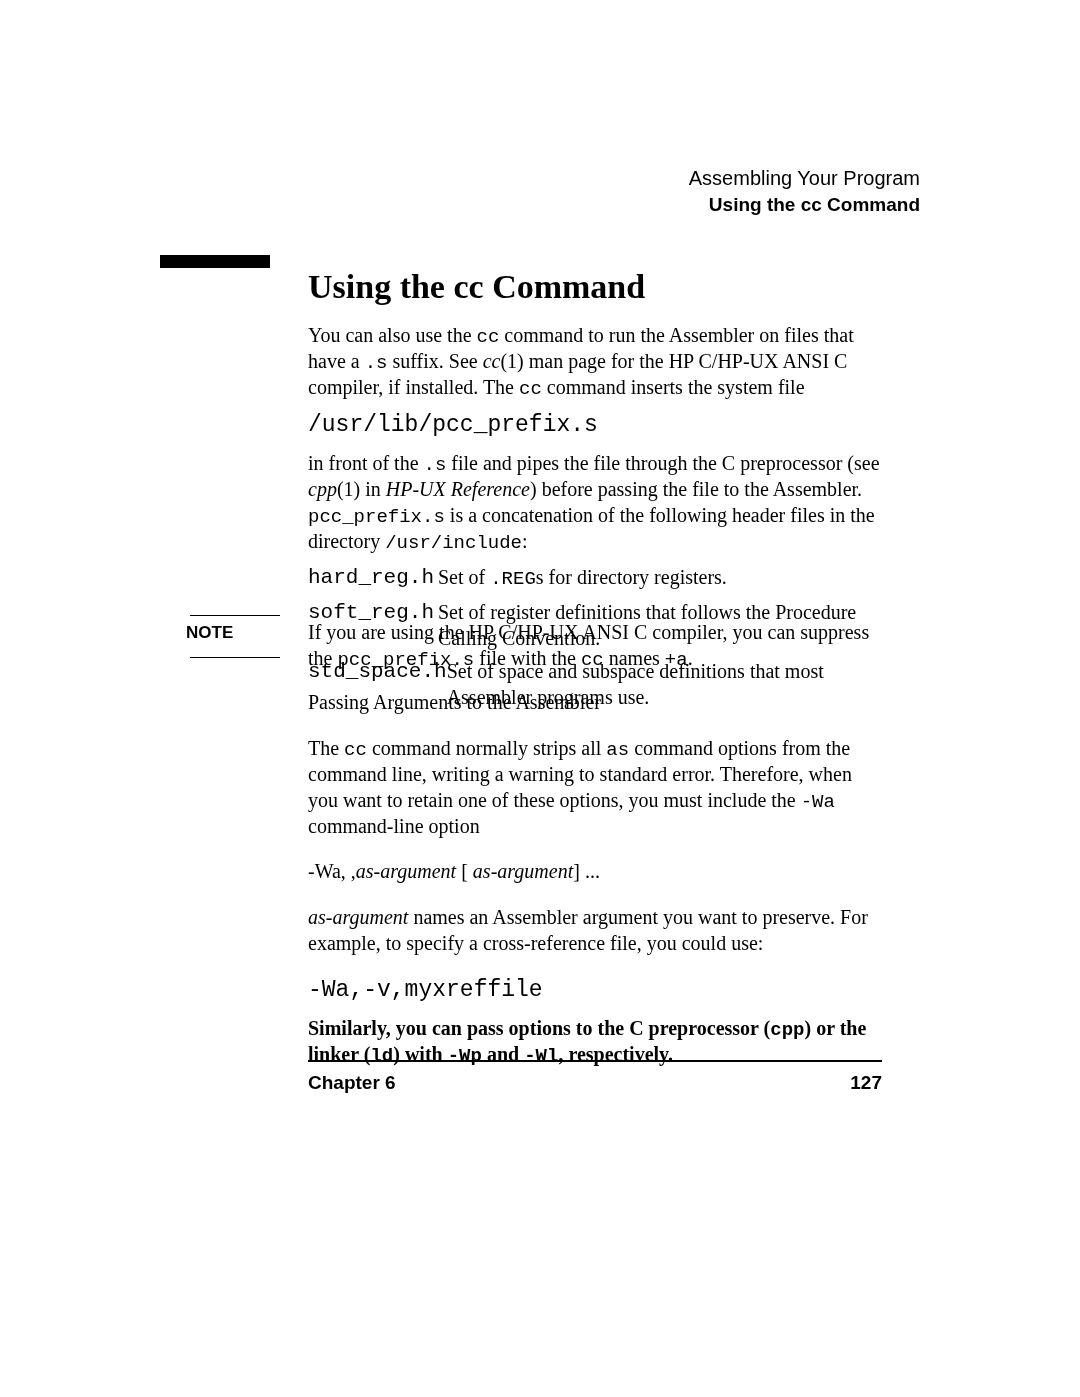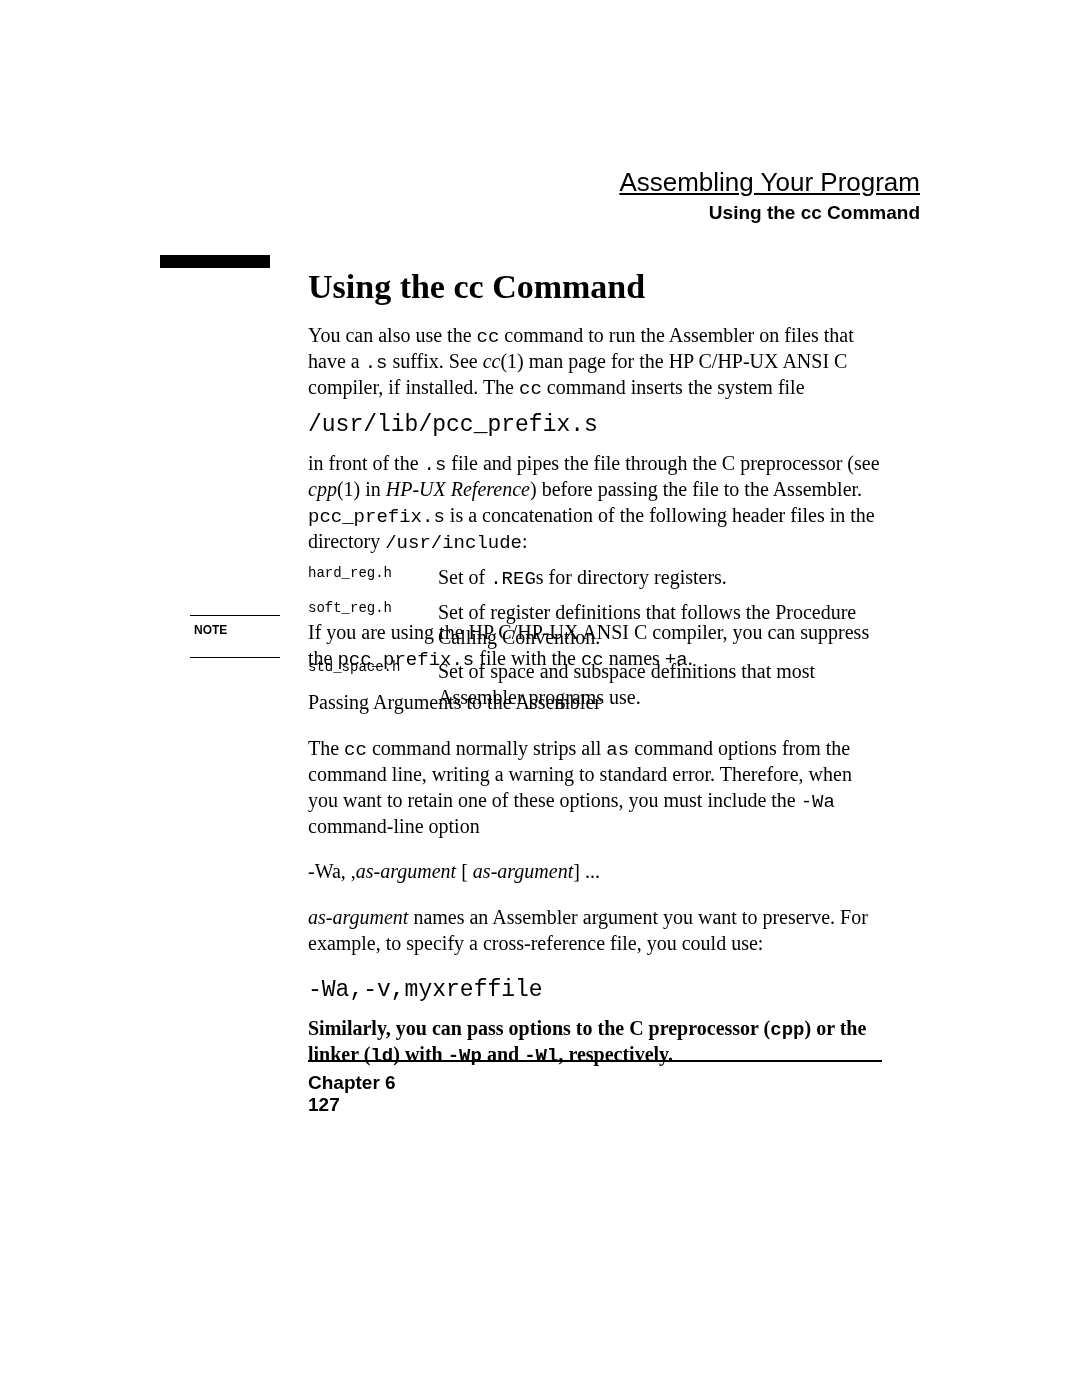--- a/index.html
+++ b/index.html
@@ -19,21 +19,21 @@
     box-sizing: border-box;
   }
   .running-head {
     position: absolute;
     right: 160px;
     top: 165px;
     text-align: right;
     font-family: Arial, Helvetica, sans-serif;
     line-height: 1.35;
   }
-  .running-head .rh1 { font-size: 26px; text-decoration: underline; }
+  .running-head .rh1 { font-size: 20px; }
   .running-head .rh2 { font-size: 19px; font-weight: bold; }
 
   .black-bar {
     position: absolute;
     left: 160px;
     top: 255px;
     width: 110px;
     height: 13px;
     background: #000;
   }
@@ -60,53 +60,52 @@
     margin: 6px 0 10px 0;
     white-space: pre;
   }
   .ital { font-style: italic; }
 
   .deflist { margin: 4px 0 10px 0; }
   .defrow { display: flex; margin-bottom: 8px; }
   .defrow .term {
     flex: 0 0 130px;
     font-family: "Courier New", Courier, monospace;
-    font-size: 14px;
+    font-size: 21px;
   }
   .defrow .desc { flex: 1; }
   .note-rule-top, .note-rule-bottom {
     position: absolute;
     left: 190px;
     width: 90px;
     border-top: 1.5px solid #000;
   }
   .note-label {
     position: absolute;
-    left: 194px;
+    left: 186px;
     font-family: Arial, Helvetica, sans-serif;
     font-weight: bold;
-    font-size: 12px;
+    font-size: 17px;
   }
 
   .footer-rule {
     position: absolute;
     left: 308px;
     width: 574px;
     border-top: 2px solid #000;
   }
   .footer {
     position: absolute;
     left: 308px;
     width: 574px;
     display: flex;
     justify-content: space-between;
     font-family: Arial, Helvetica, sans-serif;
     font-weight: bold;
     font-size: 19px;
-    flex-direction: column;
   }
 </style>
 </head>
 <body>
 
 <div class="page">
 
   <div class="running-head">
     <div class="rh1">Assembling Your Program</div>
     <div class="rh2">Using the cc Command</div>

